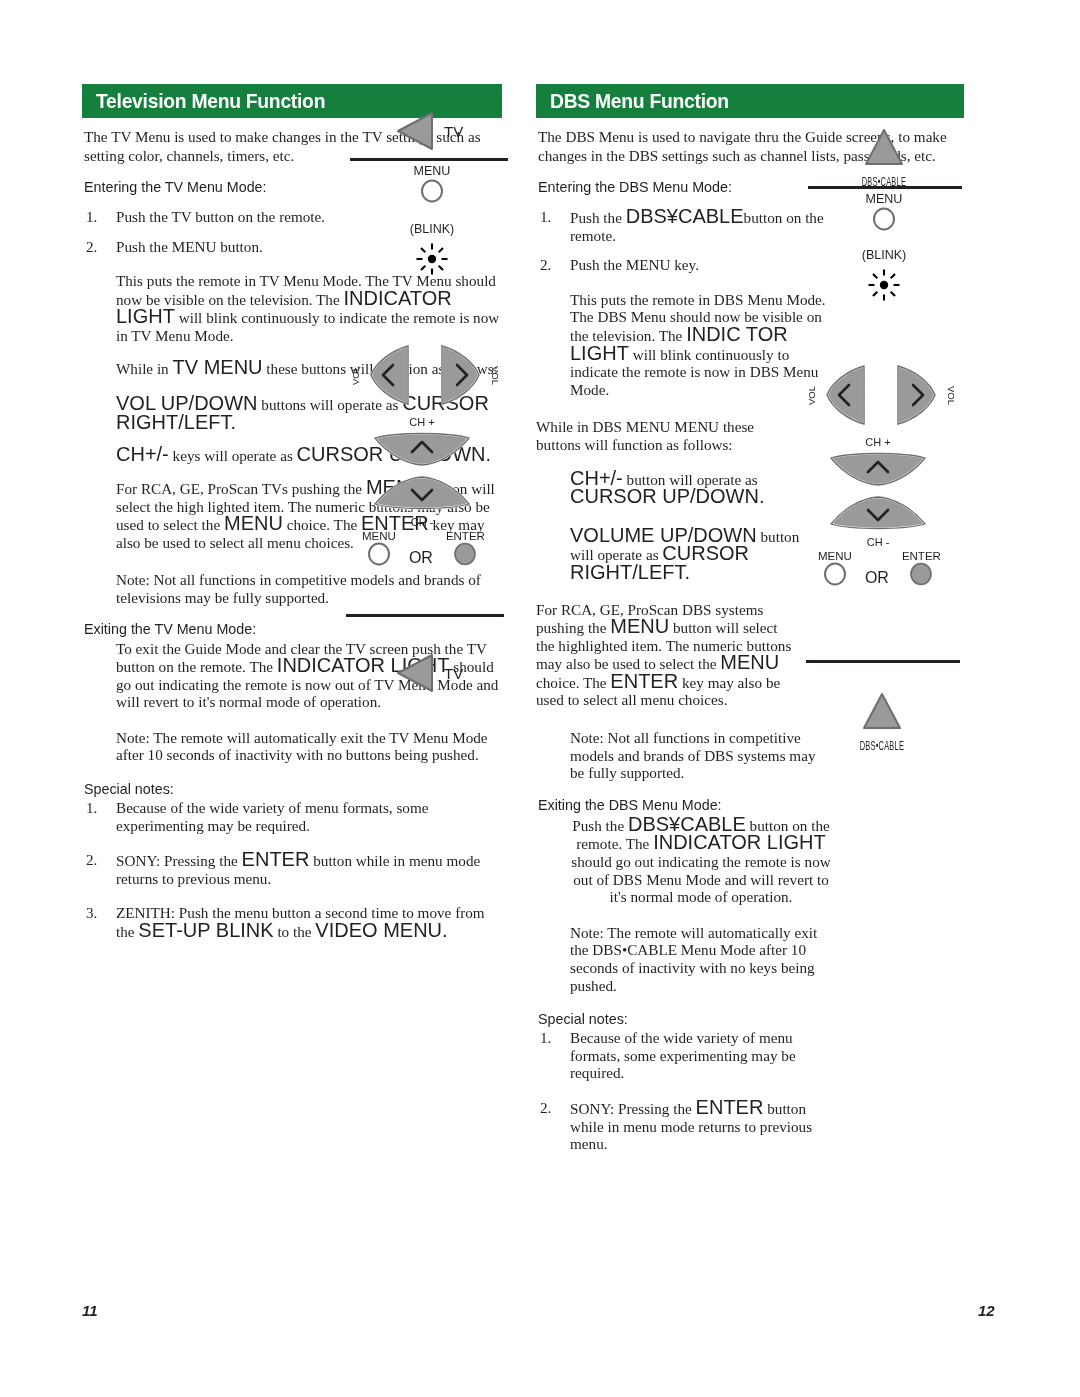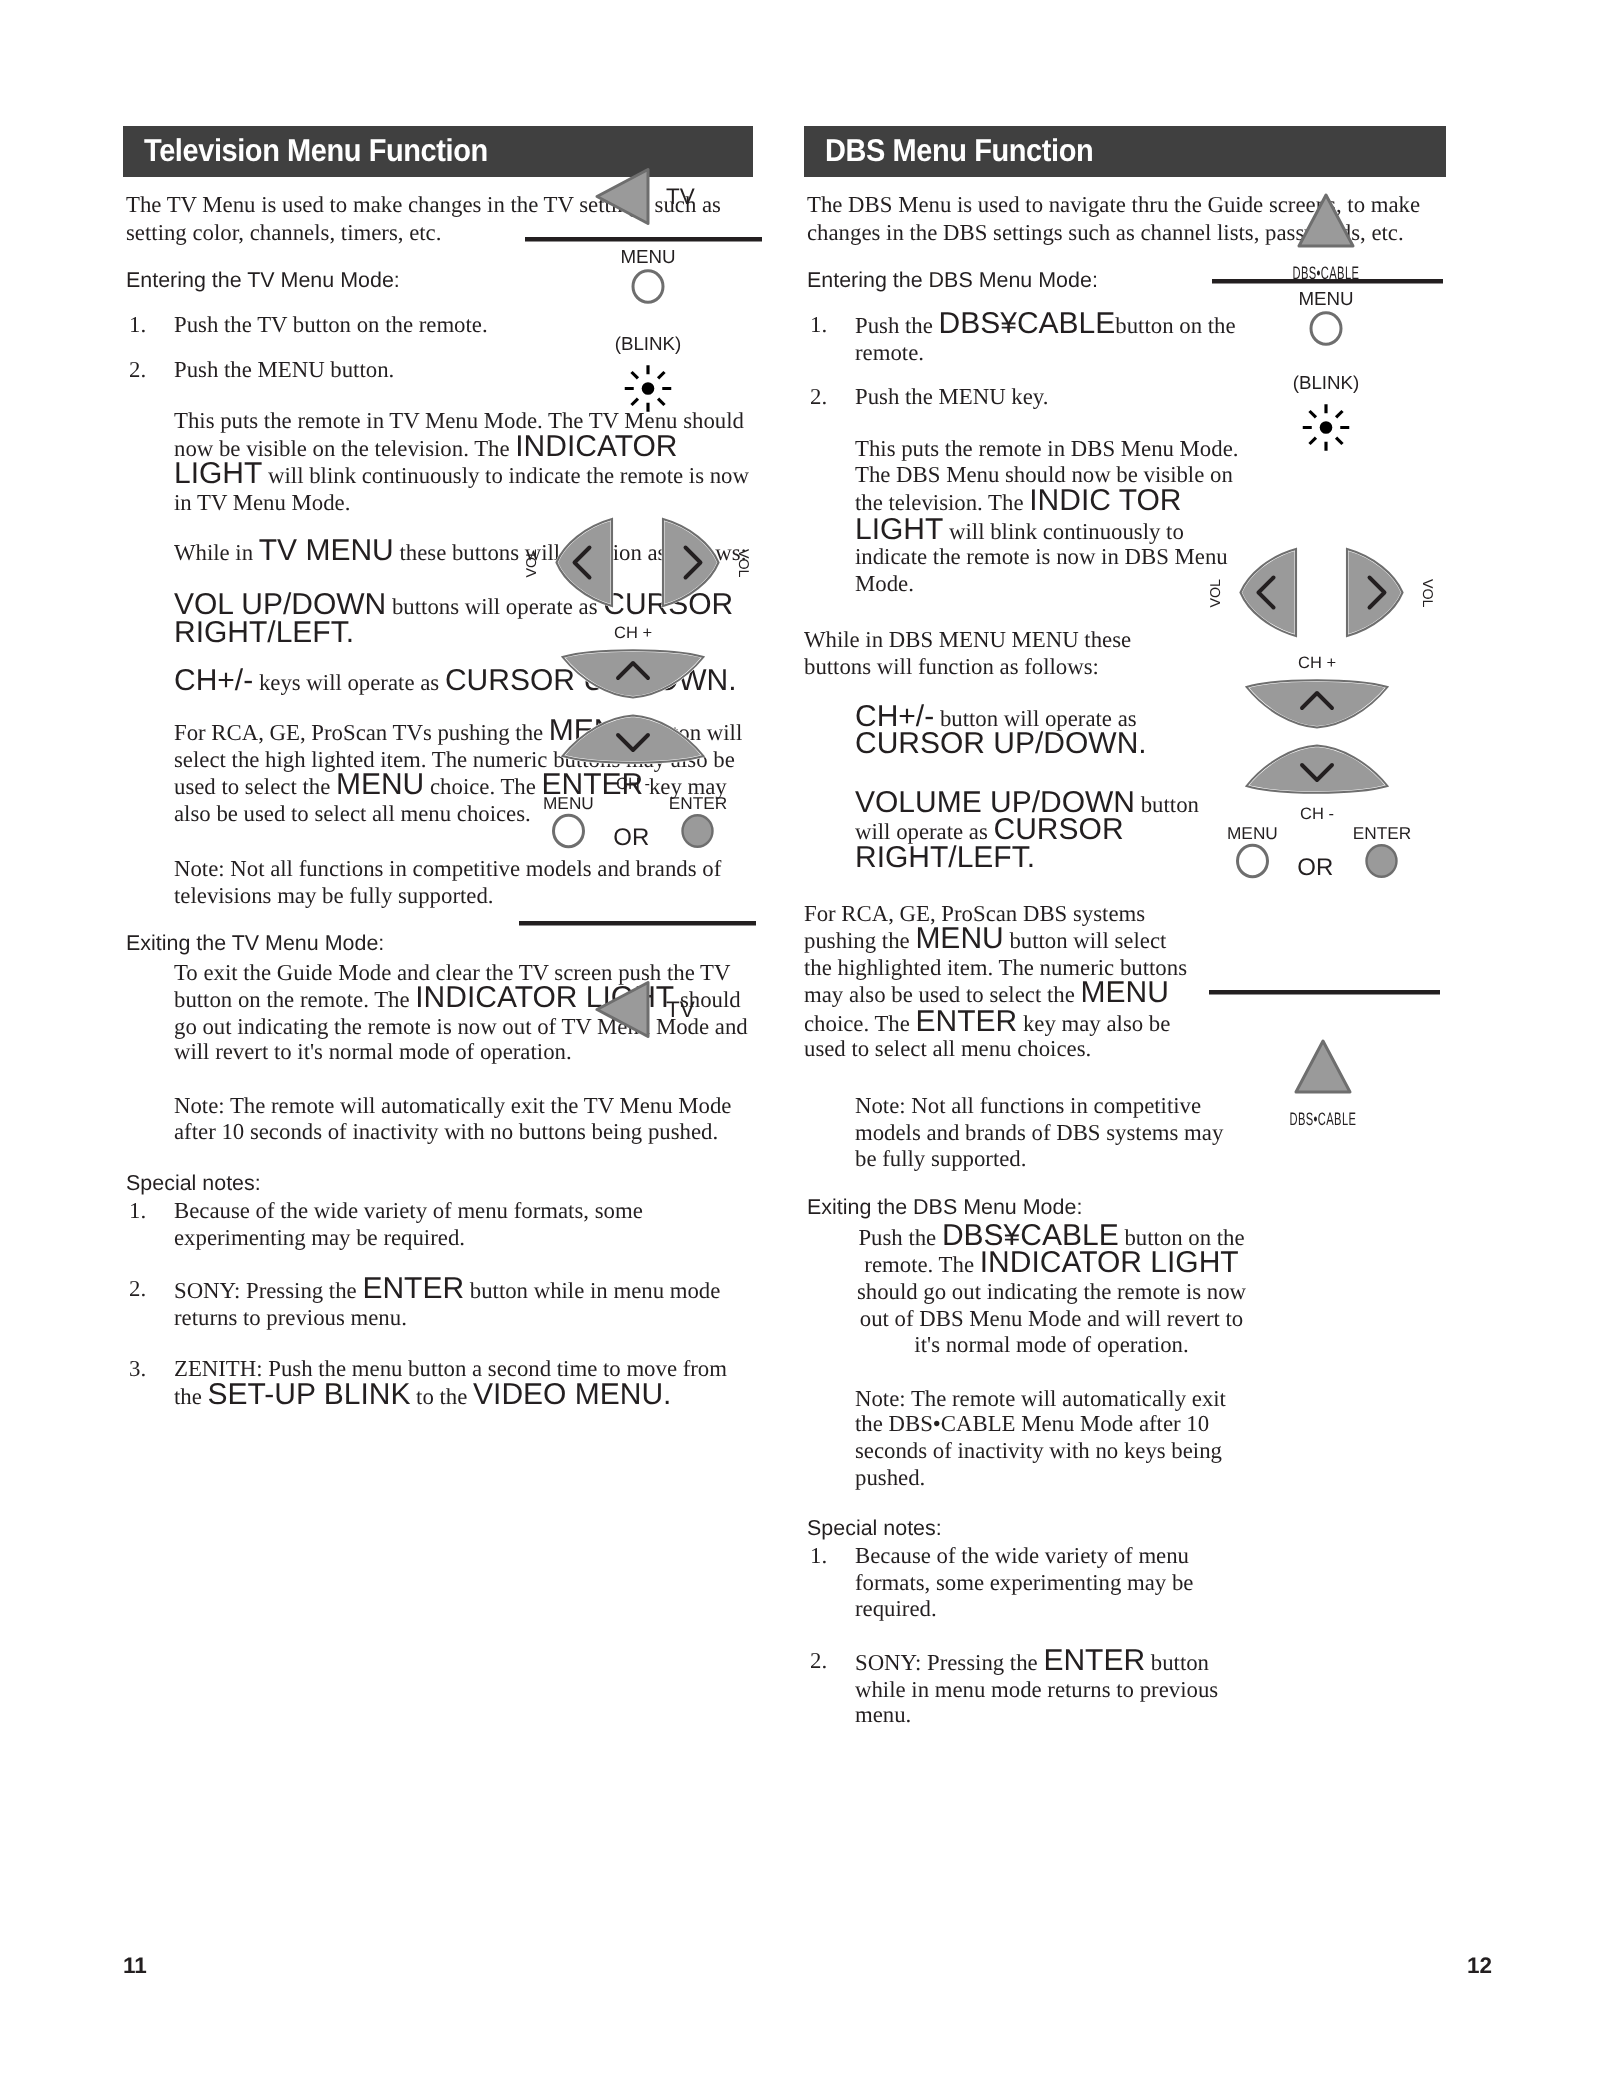--- a/index.html
+++ b/index.html
@@ -26,21 +26,21 @@
   
   .col {
     position: absolute;
     top: 84px;
   }
   .col-left  { left: 82px;  width: 420px; }
   .col-right { left: 536px; width: 428px; }
 
   
   .header-bar {
-    background: #404040;
+    background: #15803d;
     height: 34px;
     line-height: 34px;
     padding: 0 0 0 14px;
     margin: 0 0 10px 0;
   }
   .header-bar .title {
     color: #ffffff;
     font-family: "Liberation Sans", sans-serif;
     font-weight: bold;
     font-size: 21px;
@@ -138,20 +138,21 @@
   .row-flex { display: flex; align-items: center; }
 
   
   .pagenum {
     position: absolute;
     bottom: 78px;
     font-family: "Liberation Sans", sans-serif;
     font-weight: bold;
     font-size: 15px;
     color: #231f20;
+    font-style: italic;
   }
   .pagenum-left  { left: 82px; }
   .pagenum-right { left: 930px; margin-left: 48px; }
 </style>
 </head>
 <body>
 
 <div class="page">
 
   <div class="col col-left">

